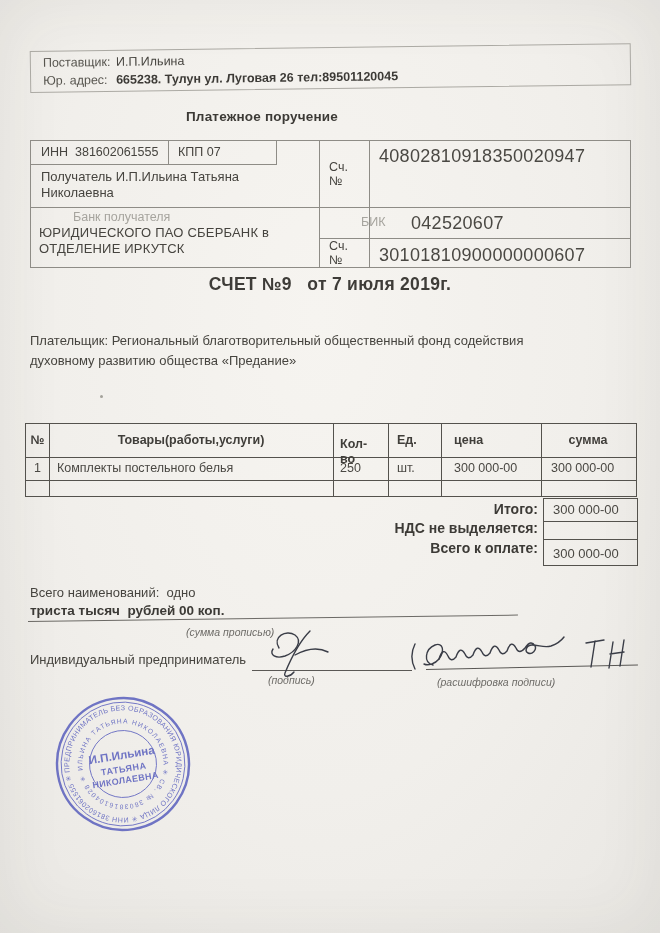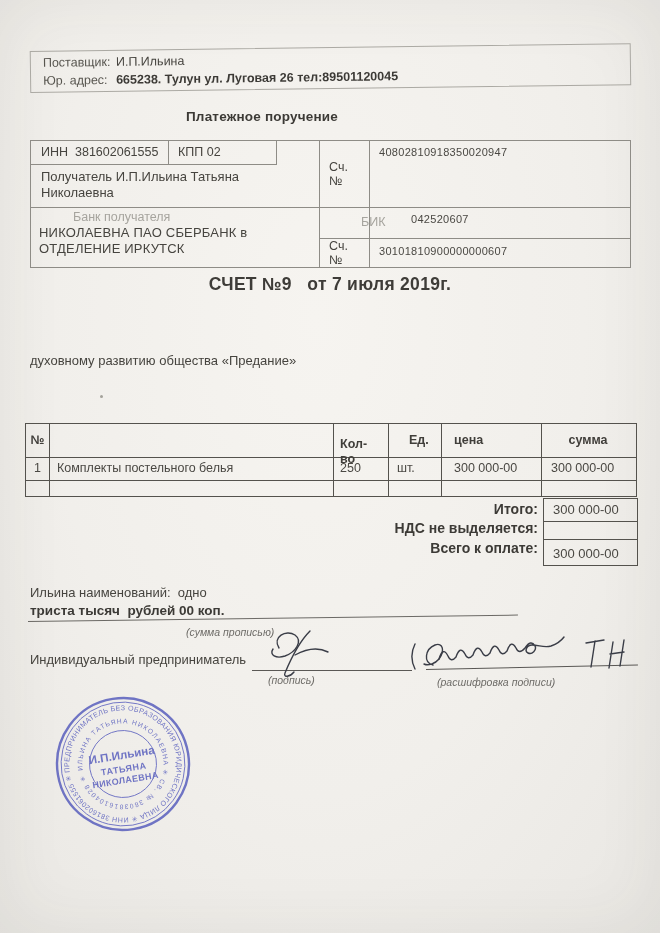--- a/index.html
+++ b/index.html
@@ -29,21 +29,21 @@
     font-weight:bold; font-size:13.5px; color:#3c3a36; letter-spacing:.2px; }
   .inv-title{ left:0; top:274px; width:660px; text-align:center;
     font-weight:bold; font-size:17.5px; color:#3e3c38; letter-spacing:.3px; }
 
   
   .bank{ left:30px; top:140px; width:601px; height:128px; border:1px solid #8e8c86; }
   .bank .v, .bank .h{ position:absolute; background:transparent; }
   .bank .v{ width:0; border-left:1px solid #8e8c86; }
   .bank .h{ height:0; border-top:1px solid #8e8c86; }
   .bank .cell{ position:absolute; }
-  .acct-num{ font-size:11px; letter-spacing:.3px; color:#4a4843; }
+  .acct-num{ font-size:18px; letter-spacing:.3px; color:#4a4843; }
   .mid-flex{ display:flex; align-items:center; padding-left:10px; line-height:14px; }
 
   
   .items{ left:25px; top:423px; width:612px; height:74px; border:1.5px solid #54524d; }
   .items .v{ position:absolute; top:0; bottom:0; width:0; border-left:1px solid #54524d; }
   .items .h{ position:absolute; height:0; left:0; right:0; border-top:1px solid #54524d; }
   .items .cell{ position:absolute; color:#4a4843; }
   .items .hd{ font-weight:bold; color:#403e3a; }
 
   
@@ -83,74 +83,76 @@
   <div class="abs bank">
     <div class="v" style="left:137px; top:0; height:23px"></div>
     <div class="v" style="left:245px; top:0; height:23px"></div>
     <div class="h" style="top:23px; left:0; width:246px"></div>
     <div class="v" style="left:288px; top:0; height:126px"></div>
     <div class="v" style="left:338px; top:0; height:126px"></div>
     <div class="h" style="top:66px; left:0; width:599px"></div>
     <div class="h" style="top:97px; left:288px; width:311px"></div>
 
     <div class="cell pre" style="left:10px; top:0; line-height:23px">ИНН  381602061555</div>
-    <div class="cell" style="left:147px; top:0; line-height:23px">КПП 02</div>
+    <div class="cell" style="left:147px; top:0; line-height:23px">КПП 07</div>
     <div class="cell" style="left:10px; top:28px; font-size:13px">Получатель И.П.Ильина Татьяна</div>
     <div class="cell" style="left:10px; top:44px; font-size:13px">Николаевна</div>
     <div class="cell preline mid-flex" style="left:288px; top:0; width:50px; height:66px">Сч.
 №</div>
     <div class="cell acct-num" style="left:348px; top:5px">40802810918350020947</div>
 
     <div class="cell gray" style="left:10px; top:69px">Банк получателя</div>
-    <div class="cell" style="left:8px; top:84px; font-size:13px; letter-spacing:.2px">НИКОЛАЕВНА ПАО СБЕРБАНК в</div>
+    <div class="cell" style="left:8px; top:84px; font-size:13px; letter-spacing:.2px">ЮРИДИЧЕСКОГО ПАО СБЕРБАНК в</div>
     <div class="cell" style="left:8px; top:100px; font-size:13px; letter-spacing:.2px">ОТДЕЛЕНИЕ ИРКУТСК</div>
     <div class="cell gray" style="left:298px; top:66px; line-height:31px">БИК</div>
     <div class="cell acct-num gray" style="left:348px; top:72px">042520607</div>
     <div class="cell preline mid-flex" style="left:288px; top:97px; width:50px; height:29px">Сч.
 №</div>
     <div class="cell acct-num" style="left:348px; top:104px">30101810900000000607</div>
   </div>
 
   <div class="abs inv-title pre">СЧЕТ №9   от 7 июля 2019г.</div>
 
+  <div class="abs" style="left:30px; top:333px; font-size:13px">Плательщик: Региональный благотворительный общественный фонд содействия</div>
   <div class="abs" style="left:30px; top:353px; font-size:13px">духовному развитию общества «Предание»</div>
 
   <div class="abs speck"></div>
 
   <div class="abs items">
     <div class="v" style="left:23px"></div>
     <div class="v" style="left:307px"></div>
     <div class="v" style="left:362px"></div>
     <div class="v" style="left:415px"></div>
     <div class="v" style="left:515px"></div>
     <div class="h" style="top:33px; border-top-width:1.5px"></div>
     <div class="h" style="top:56px"></div>
 
     <div class="cell hd" style="left:0; top:0; width:23px; line-height:32px; text-align:center">№</div>
+    <div class="cell hd" style="left:23px; top:0; width:284px; line-height:32px; text-align:center">Товары(работы,услуги)</div>
     <div class="cell hd" style="left:307px; top:1px; width:55px; padding:12px 12px 0 7px; line-height:15px">Кол-во</div>
-    <div class="cell hd" style="left:362px; top:0; width:53px; line-height:32px; padding-left:21px">Ед.</div>
+    <div class="cell hd" style="left:362px; top:0; width:53px; line-height:32px; padding-left:9px">Ед.</div>
     <div class="cell hd" style="left:515px; top:0; width:94px; line-height:32px; text-align:center">сумма</div>
     <div class="cell hd" style="left:415px; top:0; width:100px; line-height:32px; padding-left:13px">цена</div>
 
     <div class="cell" style="left:0; top:33px; width:23px; line-height:23px; text-align:center">1</div>
     <div class="cell" style="left:31px; top:33px; line-height:23px">Комплекты постельного белья</div>
     <div class="cell" style="left:314px; top:33px; line-height:23px">250</div>
     <div class="cell" style="left:371px; top:33px; line-height:23px">шт.</div>
     <div class="cell" style="left:428px; top:33px; line-height:23px">300 000-00</div>
     <div class="cell" style="left:525px; top:33px; line-height:23px">300 000-00</div>
   </div>
 
   <div class="t-label" style="top:501px">Итого:</div>
   <div class="t-label" style="top:520px">НДС не выделяется:</div>
   <div class="t-label" style="top:540px">Всего к оплате:</div>
   <div class="t-box" style="top:498px; height:24px; line-height:21px">300 000-00</div>
   <div class="t-box" style="top:521px; height:19px"></div>
   <div class="t-box" style="top:539px; height:27px; line-height:27px">300 000-00</div>
 
-  <div class="abs pre" style="left:30px; top:585px; font-size:13px">Ильина наименований:  одно</div>
+  <div class="abs pre" style="left:30px; top:585px; font-size:13px">Всего наименований:  одно</div>
   <div class="abs pre bold" style="left:30px; top:603px; font-size:13.5px">триста тысяч  рублей 00 коп.</div>
   <div class="abs amount-underline"></div>
   <div class="abs it" style="left:186px; top:626px">(сумма прописью)</div>
 
   <div class="abs" style="left:30px; top:652px; font-size:13px">Индивидуальный предприниматель</div>
   <div class="sig-line" style="left:252px; top:670px; width:160px"></div>
   <div class="sig-line" style="left:426px; top:669px; width:212px; transform:rotate(-1.2deg); transform-origin:left center"></div>
   <div class="abs it" style="left:268px; top:674px">(подпись)</div>
   <div class="abs it" style="left:437px; top:676px">(расшифровка подписи)</div>
 

